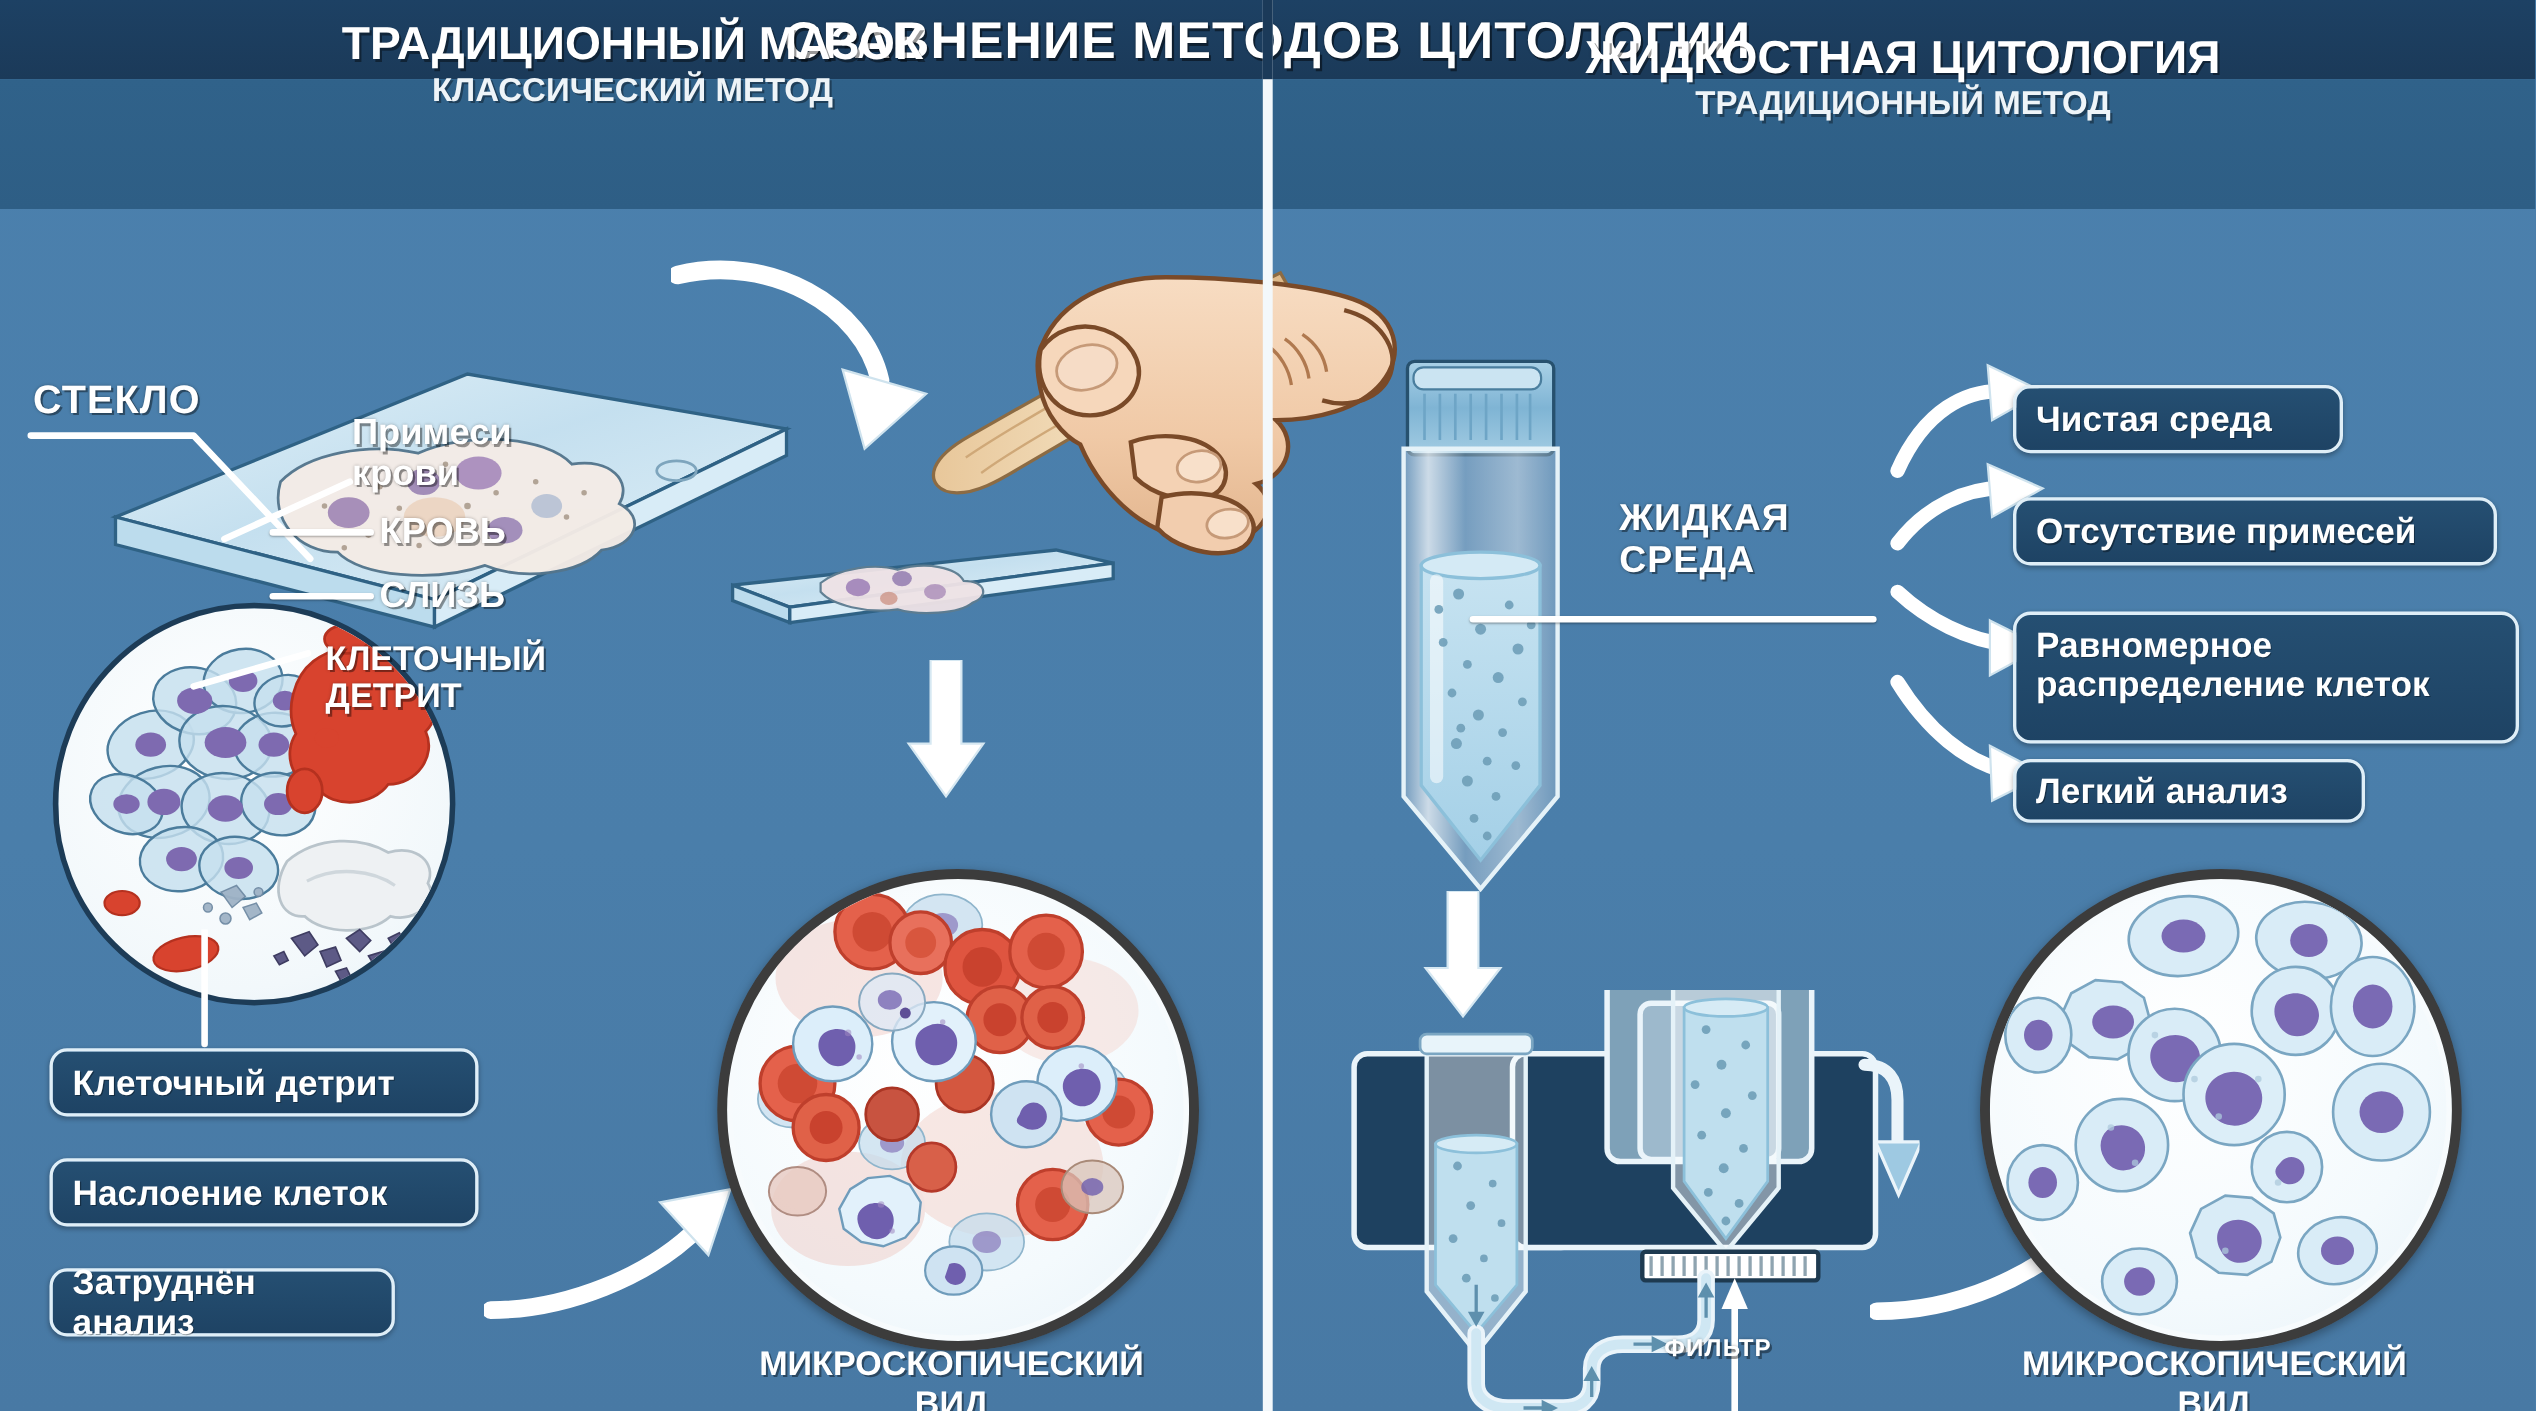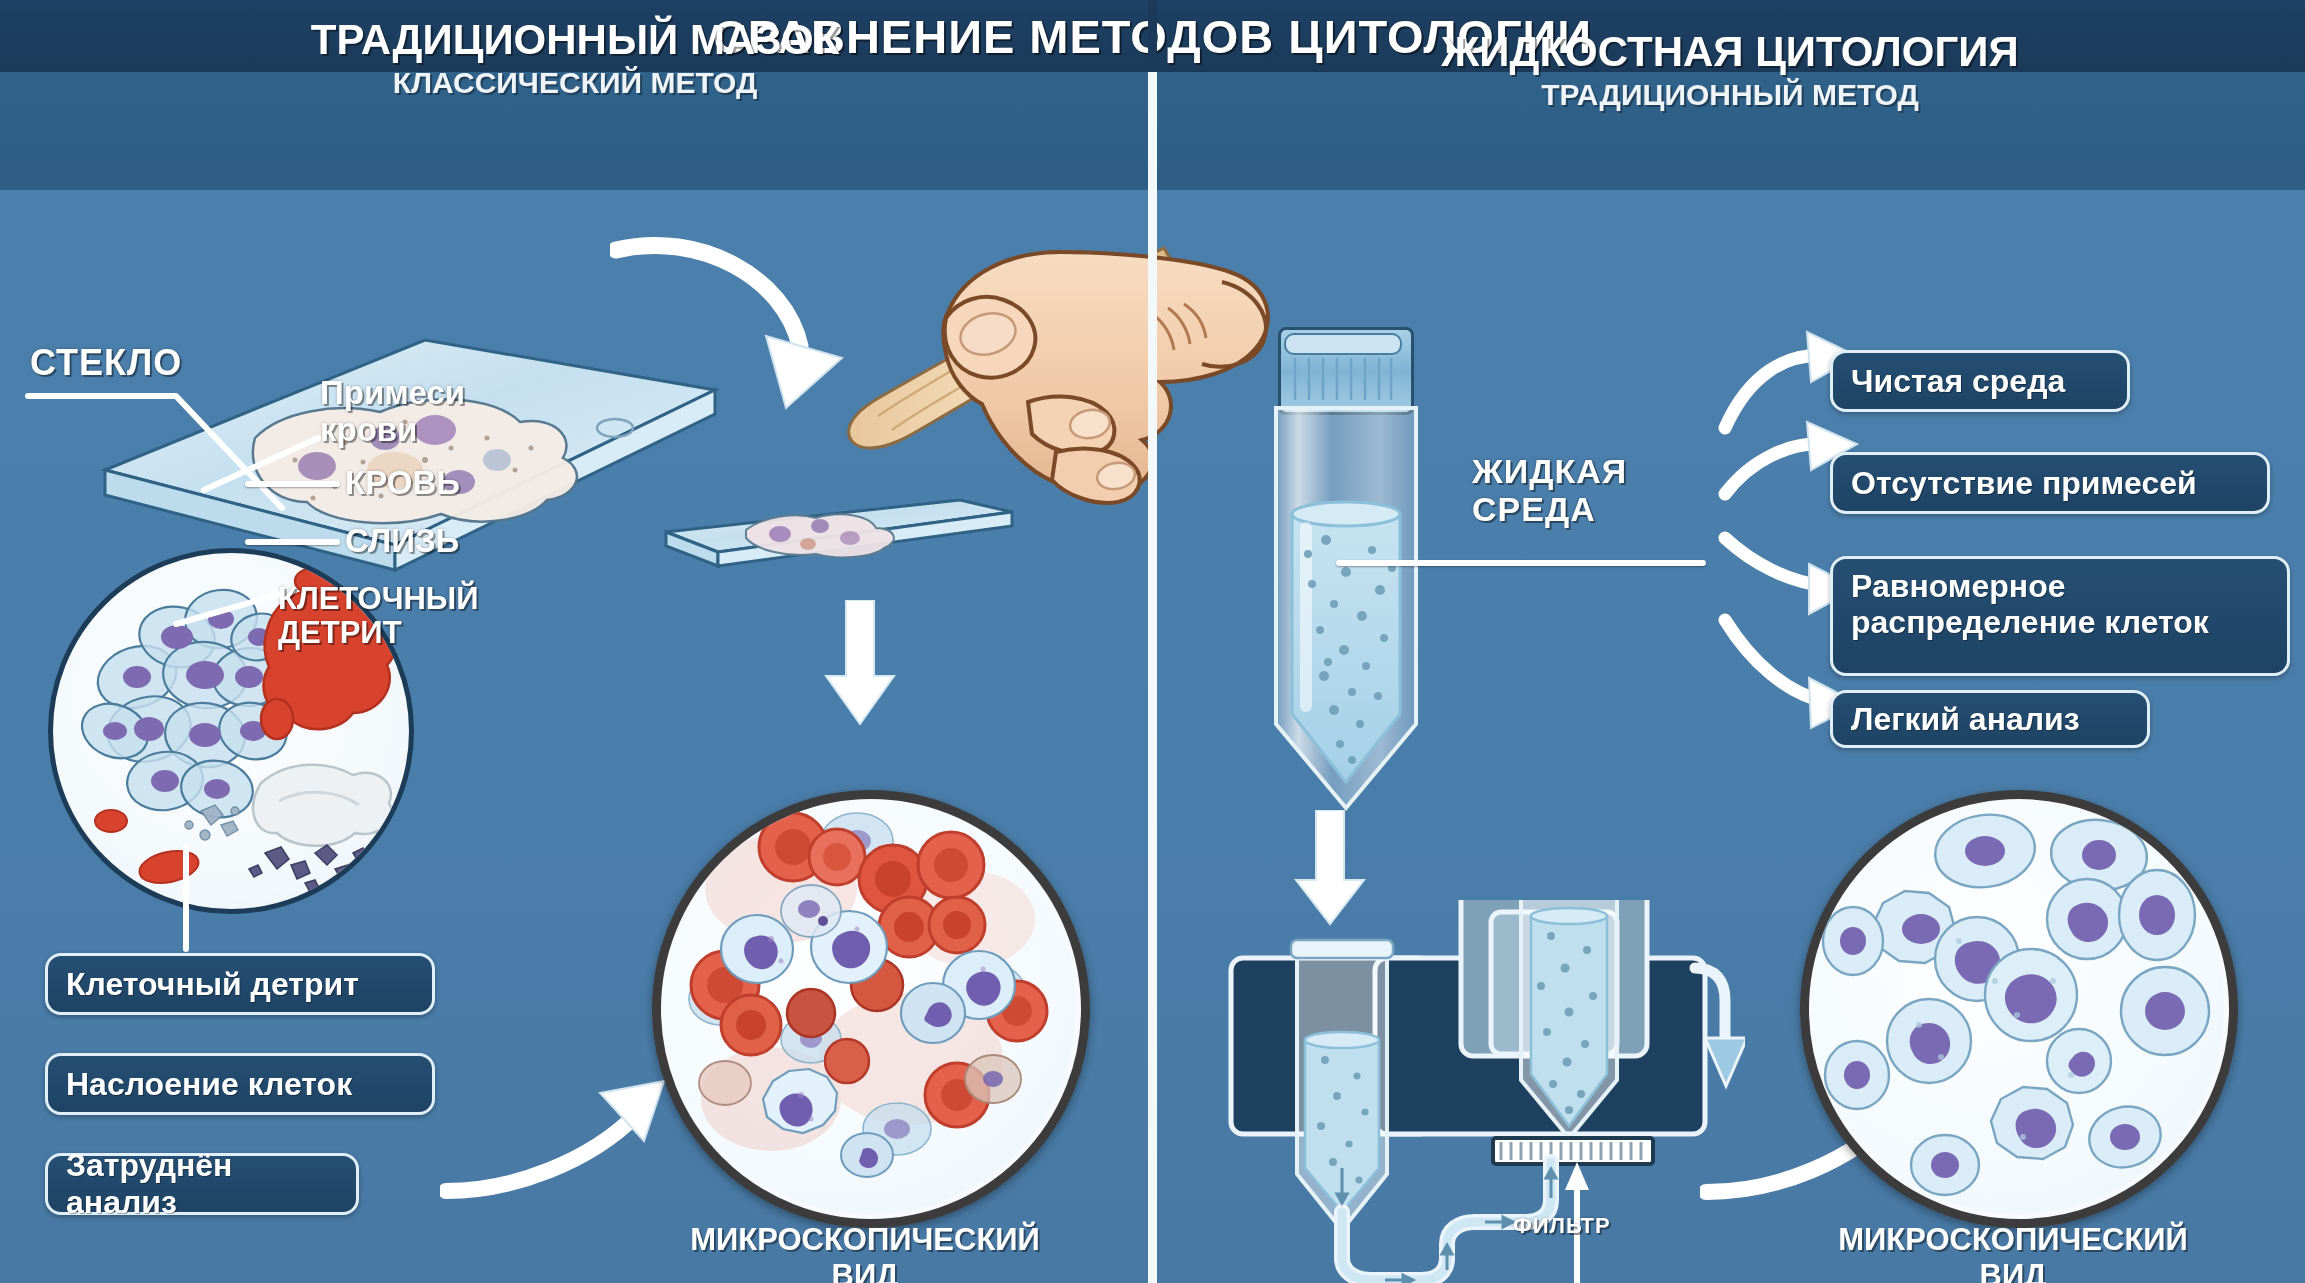--- a/index.html
+++ b/index.html
@@ -254,21 +254,21 @@
   <svg width="130" height="70" style="position:absolute;left:196px;top:432px;">
     <path d="M122,6 L8,58" fill="none" stroke="#ffffff" stroke-width="6" stroke-linecap="round"></path>
   </svg>
 
   <div class="lbl" style="left:345px;top:464px;font-size:33px;">КРОВЬ</div>
   <div class="leader" style="left:245px;top:481px;width:95px;"></div>
 
   <div class="lbl" style="left:345px;top:522px;font-size:33px;">СЛИЗЬ</div>
   <div class="leader" style="left:245px;top:539px;width:95px;"></div>
 
-  <div class="lbl" style="left:278px;top:582px;font-size:31px;line-height:1.1;">КЛЕТОЧНЫЙ
+  <div class="lbl" style="left:296px;top:582px;font-size:31px;line-height:1.1;">КЛЕТОЧНЫЙ
 ДЕТРИТ</div>
   <svg width="120" height="50" style="position:absolute;left:168px;top:584px;">
     <path d="M112,10 L8,40" fill="none" stroke="#ffffff" stroke-width="6" stroke-linecap="round"></path>
   </svg>
 
   <svg width="30" height="110" style="position:absolute;left:172px;top:845px;">
     <path d="M14,0 L14,104" fill="none" stroke="#ffffff" stroke-width="6" stroke-linecap="round"></path>
   </svg>
 
   <div class="pill" style="left:45px;top:953px;width:390px;height:62px;font-size:32px;">Клеточный детрит</div>

